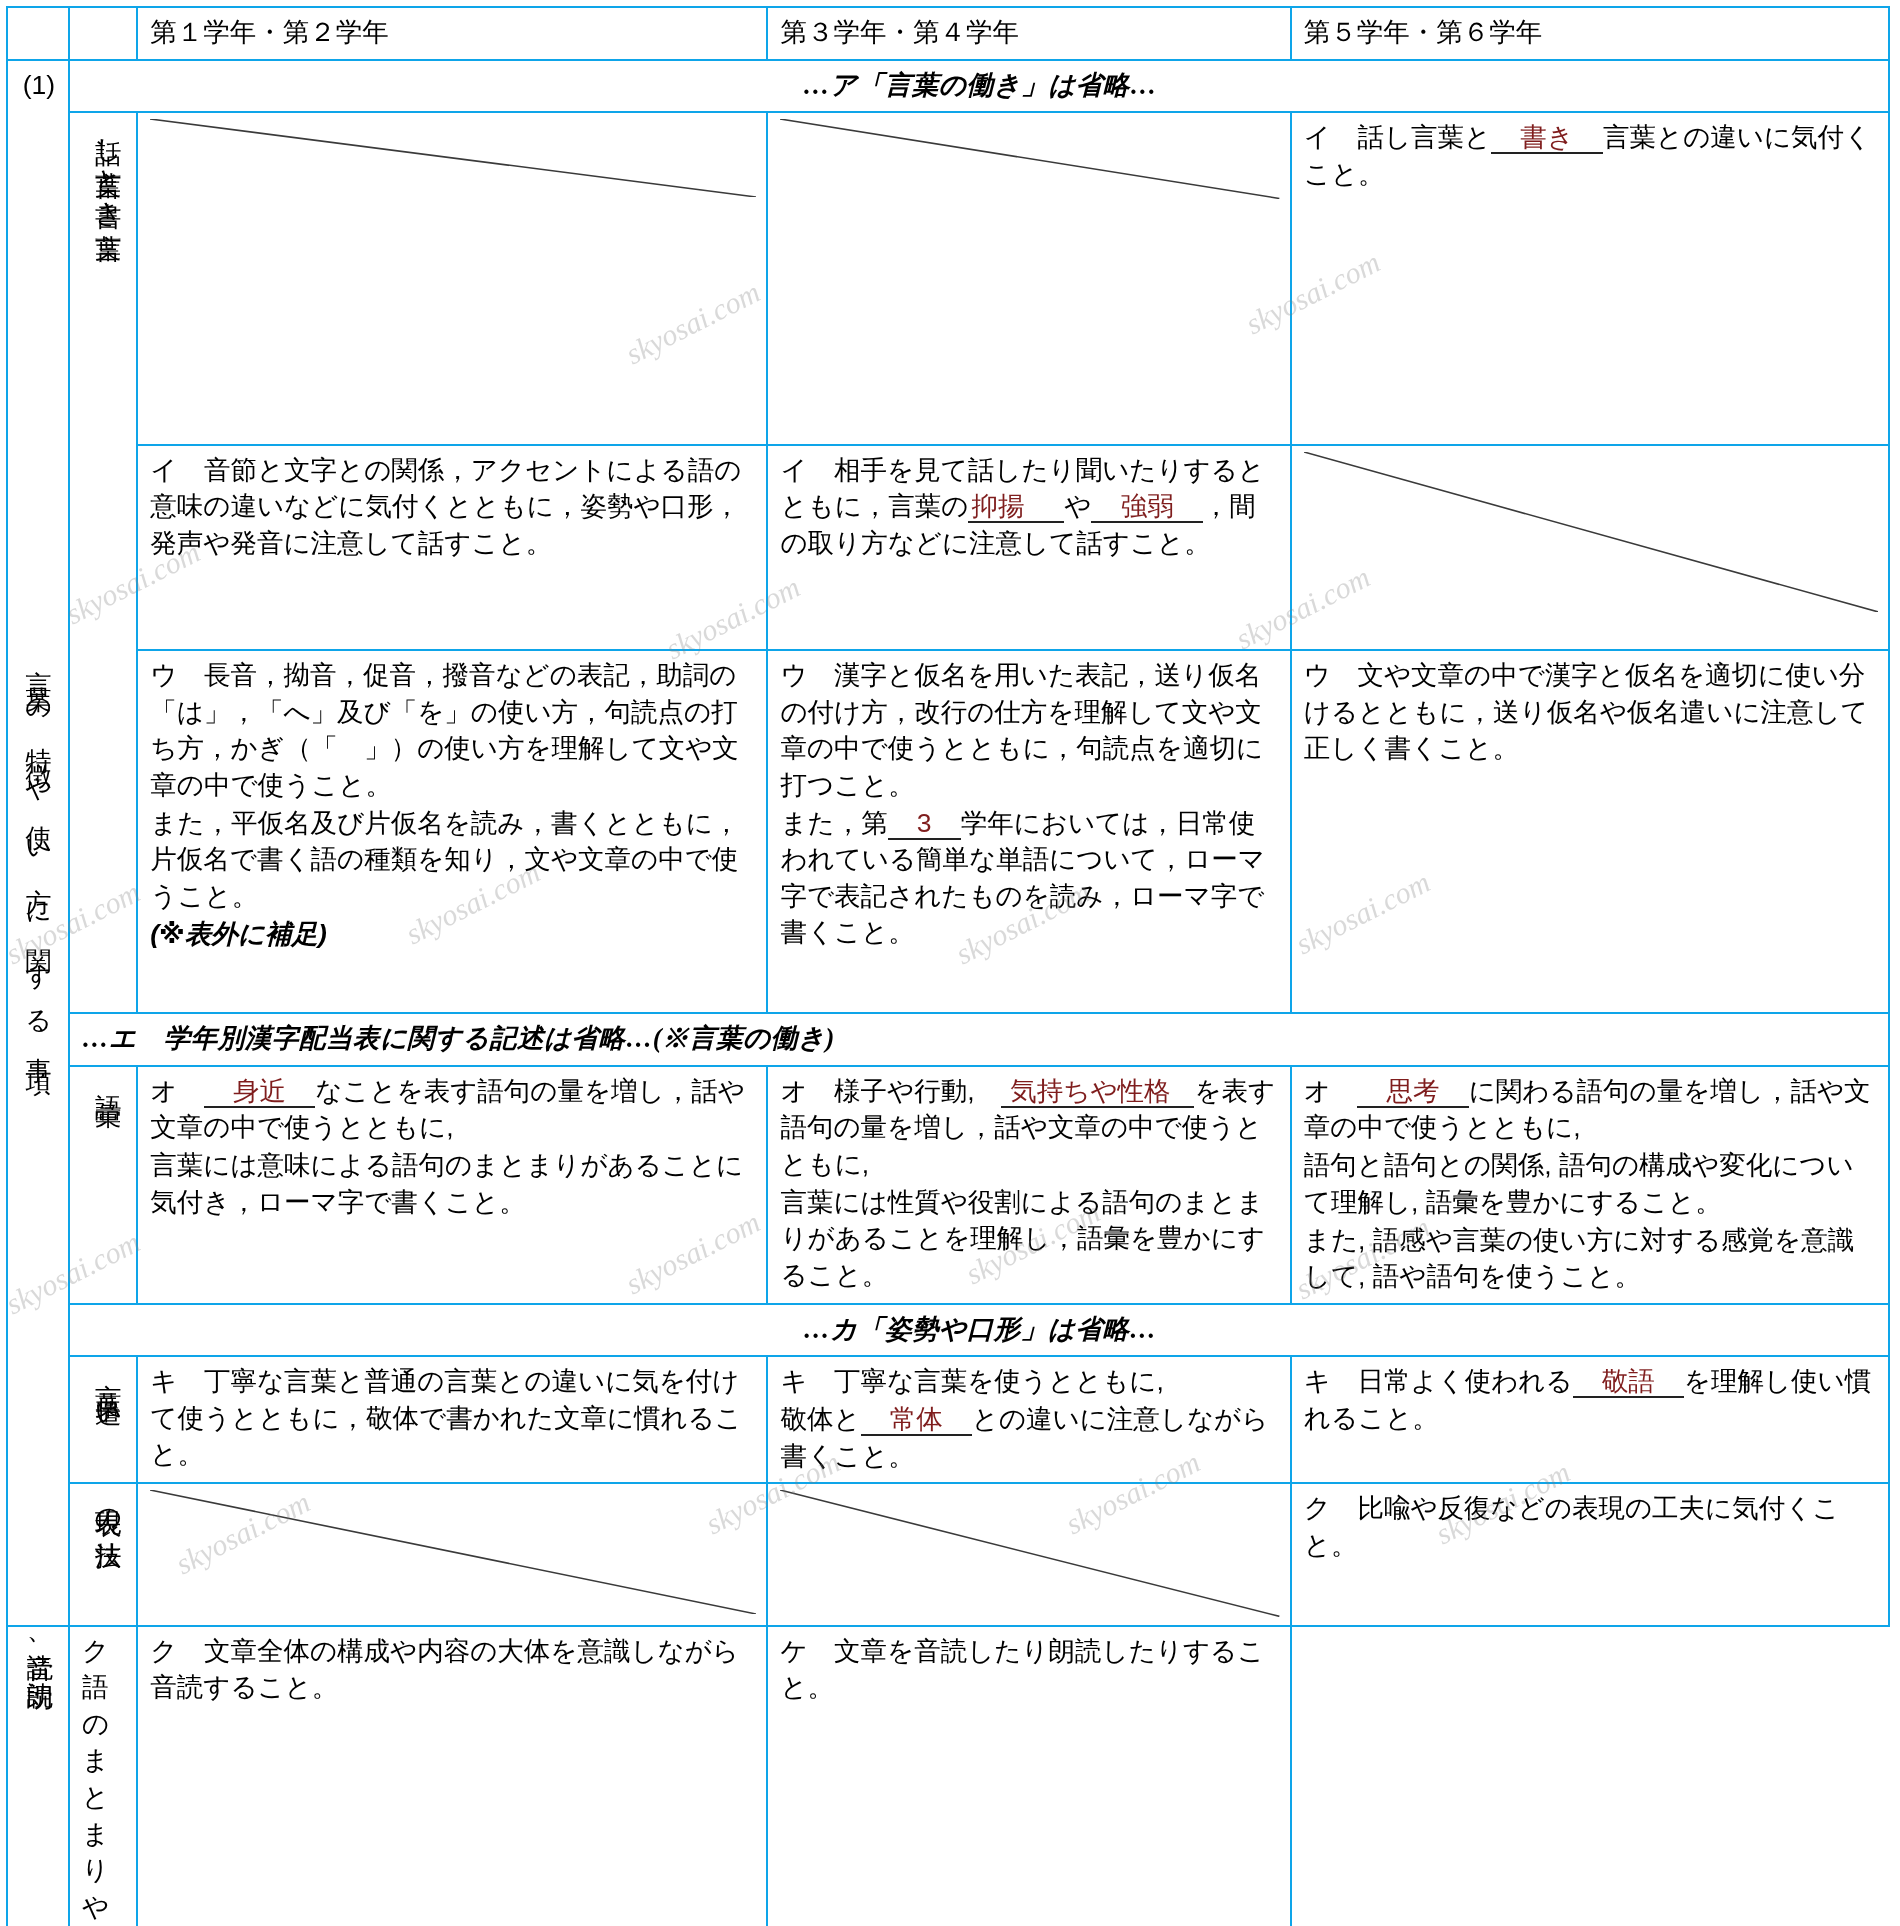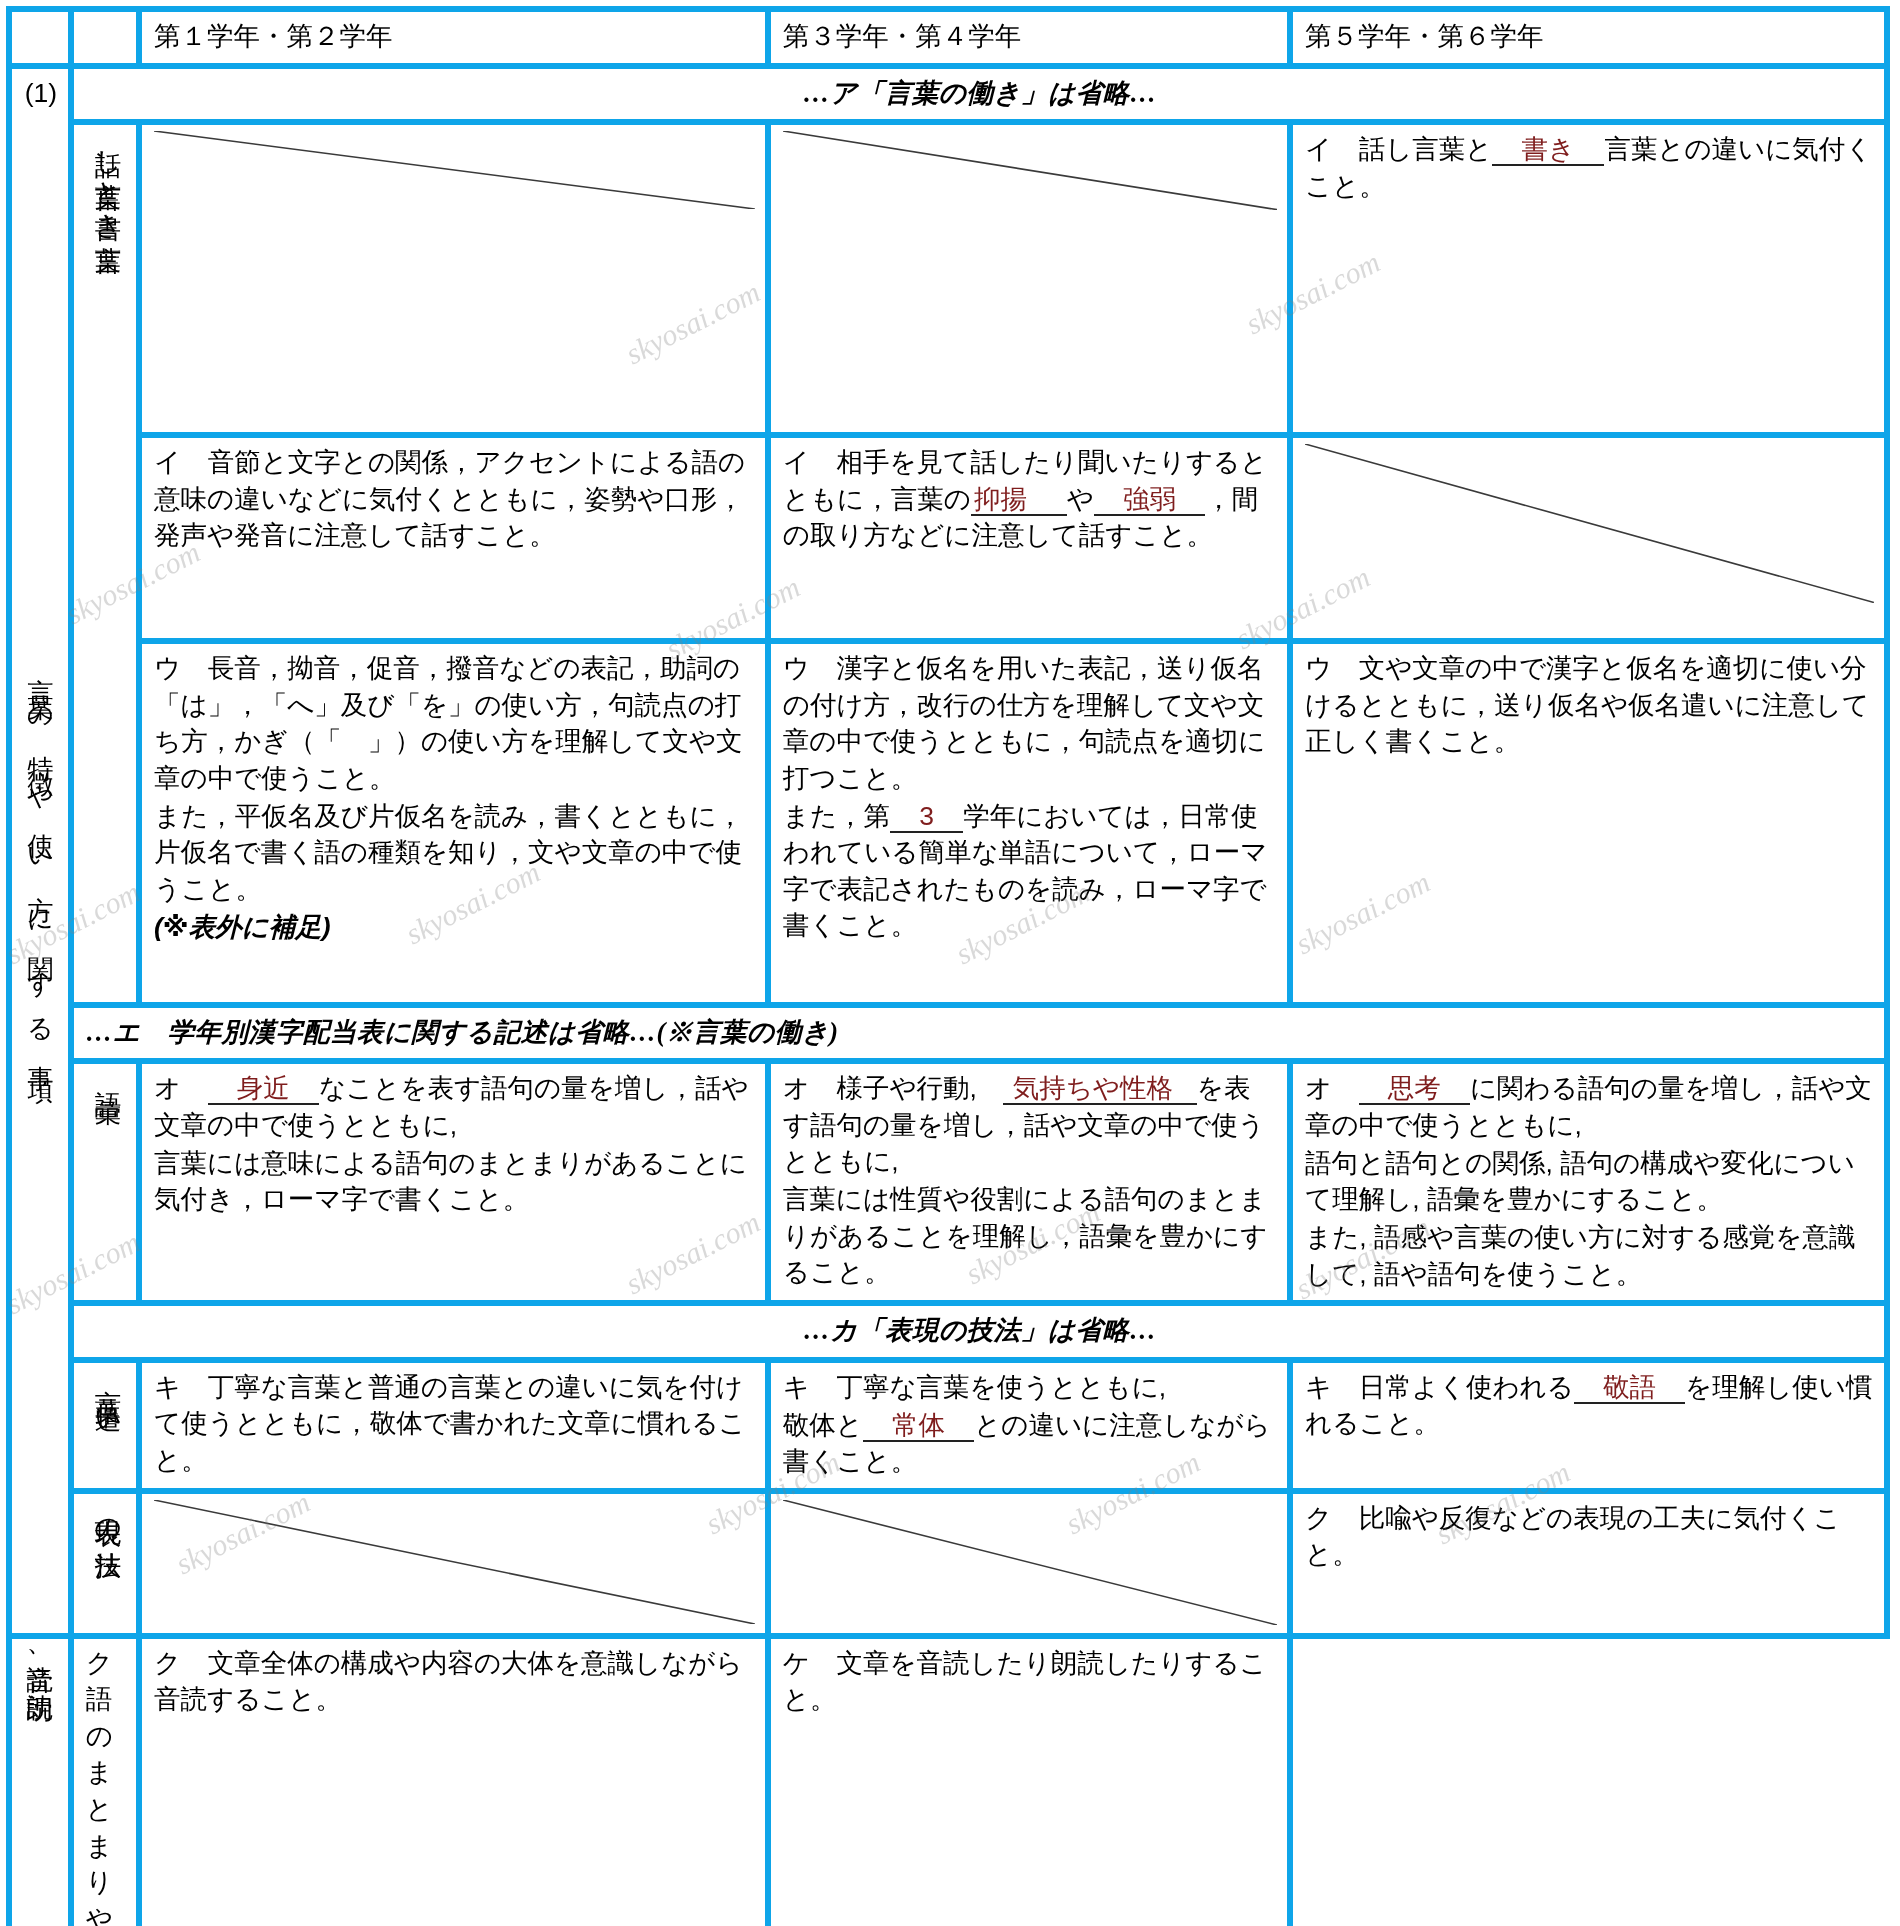--- a/index.html
+++ b/index.html
@@ -25,21 +25,21 @@
   table.curriculum {
     border-collapse: collapse;
     table-layout: fixed;
     width: 1884px;
     margin: 6px 0 0 6px;
     position: relative;
     z-index: 2;
   }
 
   table.curriculum td {
-    border: 6px solid #0ea5e9;
+    border: 2px solid #0ea5e9;
     vertical-align: top;
     padding: 6px 10px 8px 12px;
     font-size: 26.5px;
     line-height: 1.38;
     color: #000;
     background: transparent;
     position: relative;
     word-break: break-all;
   }
 
@@ -239,21 +239,21 @@
           <p class="para">言葉には性質や役割による語句のまとまりがあることを理解し，語彙を豊かにすること。</p>
         </td>
         <td>
           <p class="para"><span>オ　</span><span class="fill fill-pad-both">思考</span><span>に関わる語句の量を増し，話や文章の中で使うとともに,</span></p>
           <p class="para">語句と語句との関係, 語句の構成や変化について理解し, 語彙を豊かにすること。</p>
           <p class="para">また, 語感や言葉の使い方に対する感覚を意識して, 語や語句を使うこと。</p>
         </td>
       </tr>
 
       <tr>
-        <td class="omit" colspan="4">…カ「表現の技法」は省略…</td>
+        <td class="omit" colspan="4">…カ「姿勢や口形」は省略…</td>
       </tr>
 
       <tr>
         <td class="vert">言葉遣い</td>
         <td>キ　丁寧な言葉と普通の言葉との違いに気を付けて使うとともに，敬体で書かれた文章に慣れること。</td>
         <td>
           <p class="para">キ　丁寧な言葉を使うとともに,</p>
           <p class="para"><span>敬体と</span><span class="fill fill-pad-both">常体</span><span>との違いに注意しながら書くこと。</span></p>
         </td>
         <td>

